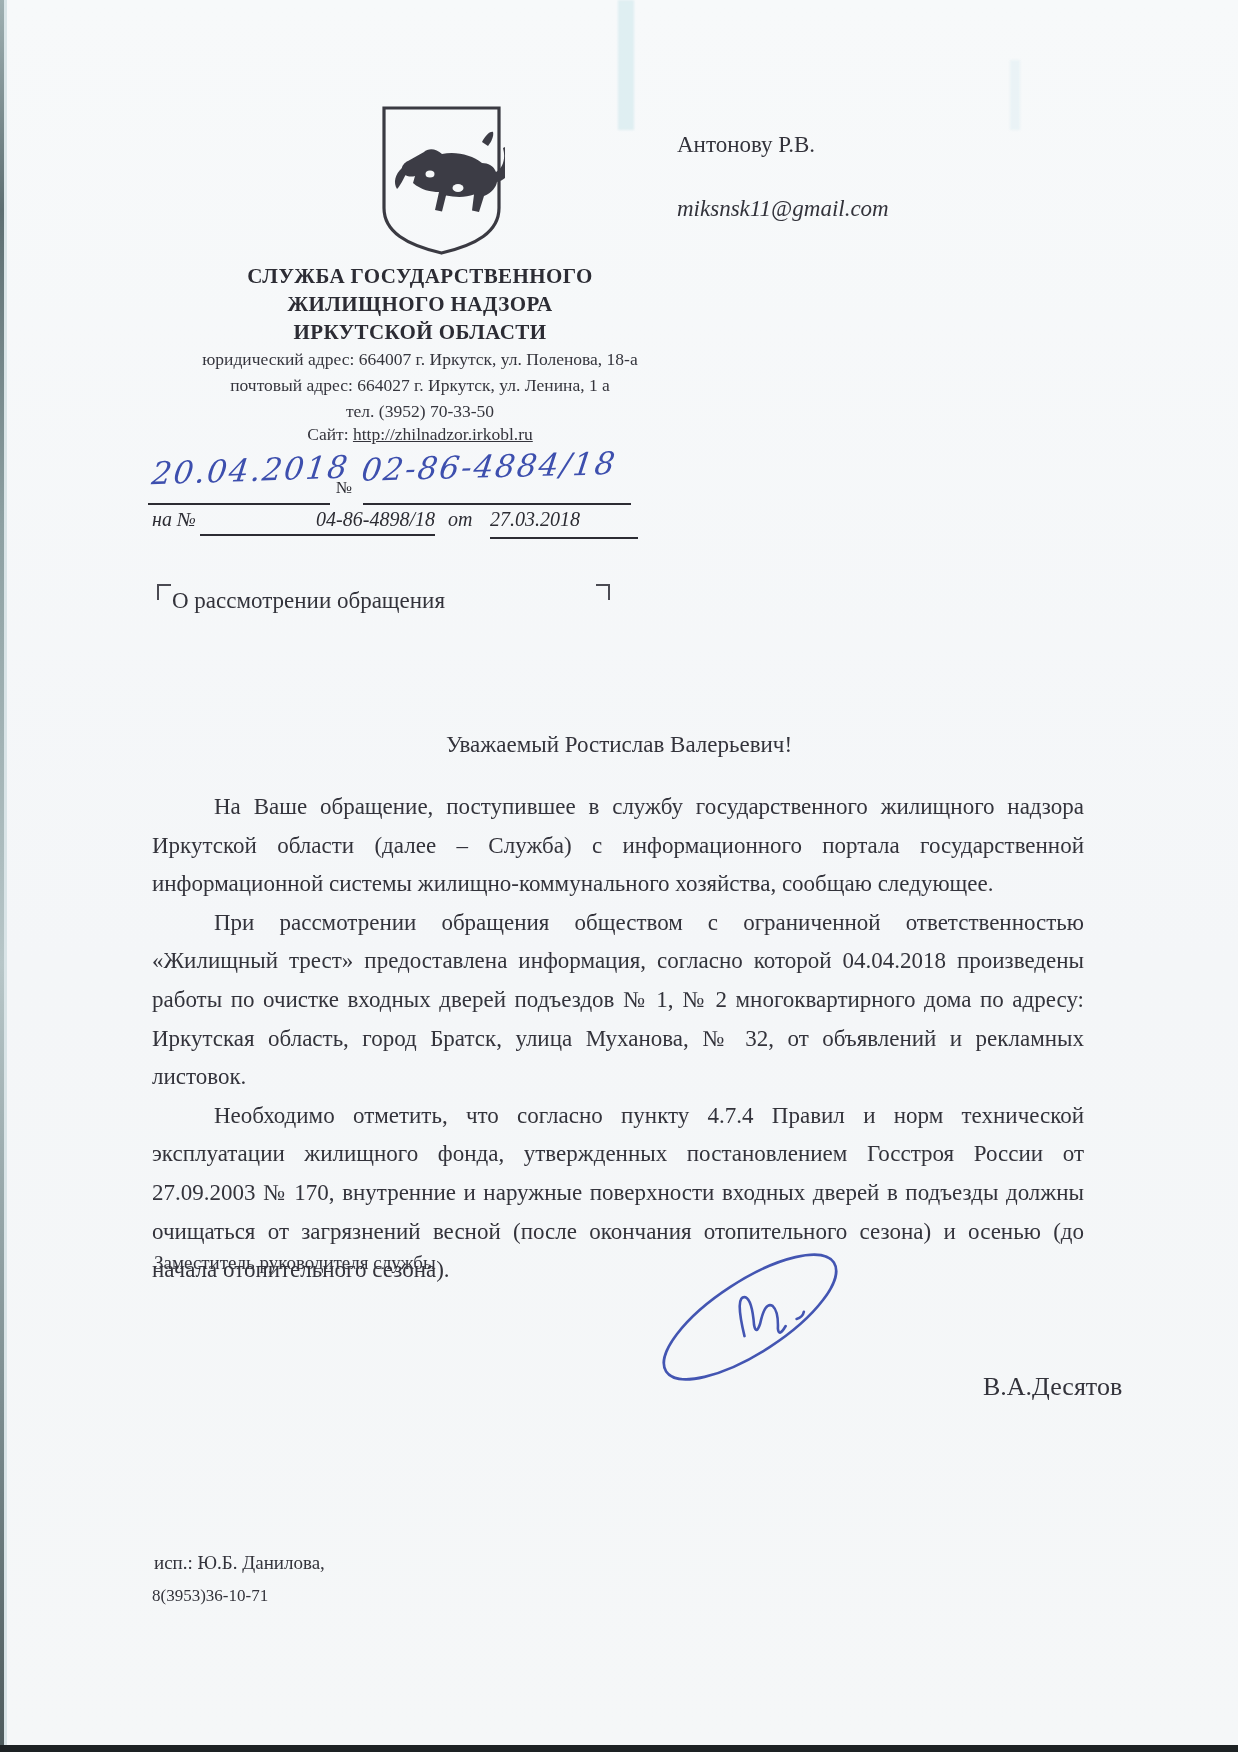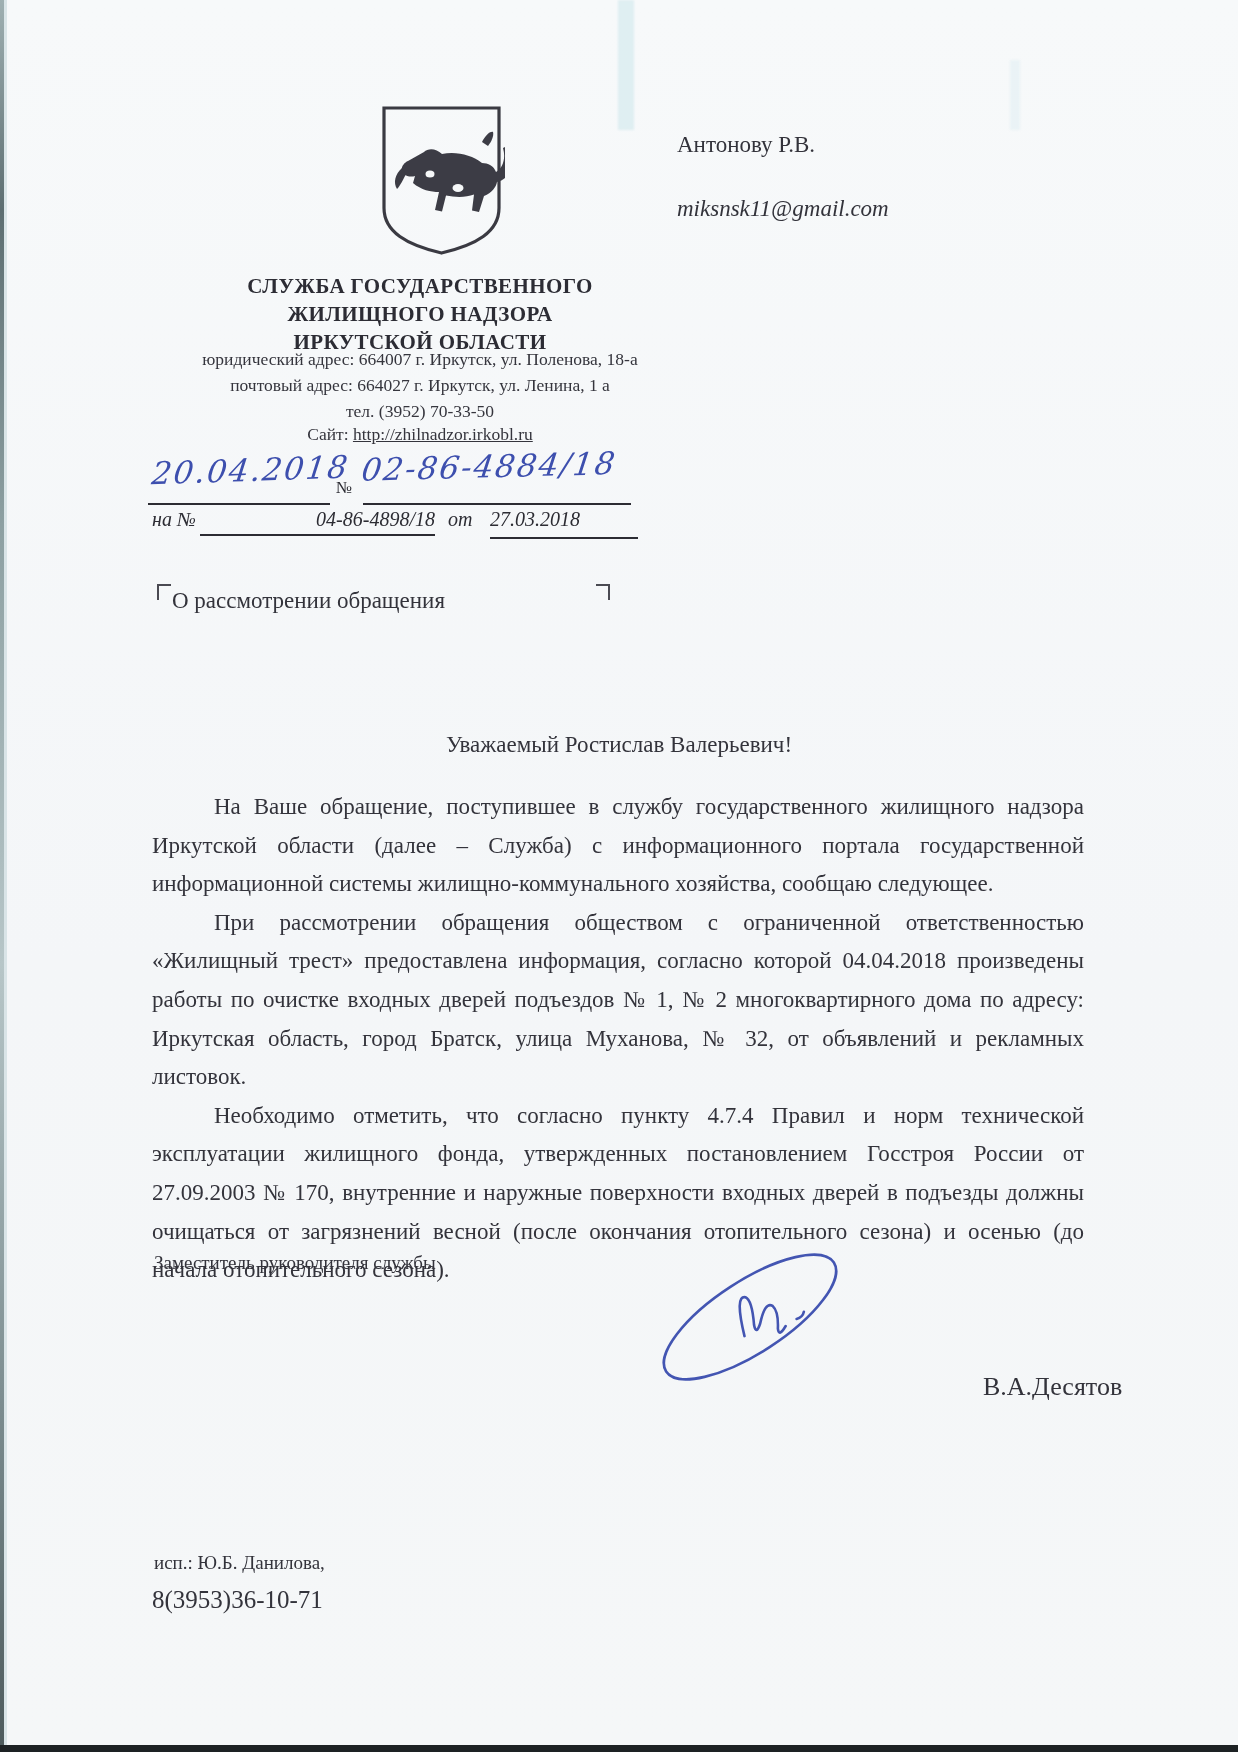--- a/index.html
+++ b/index.html
@@ -18,21 +18,21 @@
   .edge-left-soft{position:absolute;left:4px;top:0;width:3px;height:1752px;background:rgba(190,210,214,.5);}
   .edge-bottom{position:absolute;left:0;bottom:0;width:1238px;height:7px;background:#1d2224;}
   .streak{position:absolute;left:618px;top:0;width:16px;height:130px;background:rgba(170,215,226,.30);filter:blur(1px);}
   .streak2{position:absolute;left:1010px;top:60px;width:10px;height:70px;background:rgba(190,225,232,.22);filter:blur(1px);}
 
   .abs{position:absolute;}
   .center{text-align:center;}
 
   
   .crest{left:378px;top:104px;width:127px;height:152px;}
-  .org{left:130px;top:272px;width:580px;font-weight:bold;font-size:21px;line-height:28px;color:#2c2c34;letter-spacing:.4px;}
+  .org{left:130px;top:262px;width:580px;font-weight:bold;font-size:21px;line-height:28px;color:#2c2c34;letter-spacing:.4px;}
   .addr{left:130px;top:346px;width:580px;font-size:17.5px;line-height:26px;color:#35353d;}
   .site-line{left:130px;top:424px;width:580px;font-size:17.5px;color:#35353d;}
   .site-url{text-decoration:underline;}
 
   
   .hand{font-style:italic;color:#3d4fae;font-family:"DejaVu Serif",serif;letter-spacing:2px;}
   .hw-date{left:152px;top:452px;width:190px;font-size:31px;transform:rotate(-2deg) skewX(-9deg);}
   .hw-num{left:362px;top:448px;width:280px;font-size:31px;transform:rotate(-1.5deg) skewX(-9deg);}
   .uline{border-bottom:2px solid #2c2c33;height:0;}
   .ul-a{left:148px;top:503px;width:182px;}
@@ -59,21 +59,21 @@
   .body-text{left:152px;top:788px;width:932px;font-size:23px;line-height:38.6px;}
   .body-text p{margin:0;text-indent:62px;text-align:justify;}
 
   
   .sig-title{left:154px;top:1252px;font-size:19px;}
   .sig-name{left:983px;top:1372px;font-size:26px;}
   .sig-svg{left:630px;top:1232px;width:240px;height:170px;}
 
   
   .exec1{left:154px;top:1552px;font-size:19px;}
-  .exec2{left:152px;top:1586px;font-size:25px;}
+  .exec2{left:152px;top:1586px;font-size:17px;}
 </style>
 </head>
 <body>
 
 <div class="page">
 
   <div class="edge-left"></div>
   <div class="edge-left-soft"></div>
   <div class="edge-bottom"></div>
   <div class="streak"></div>

